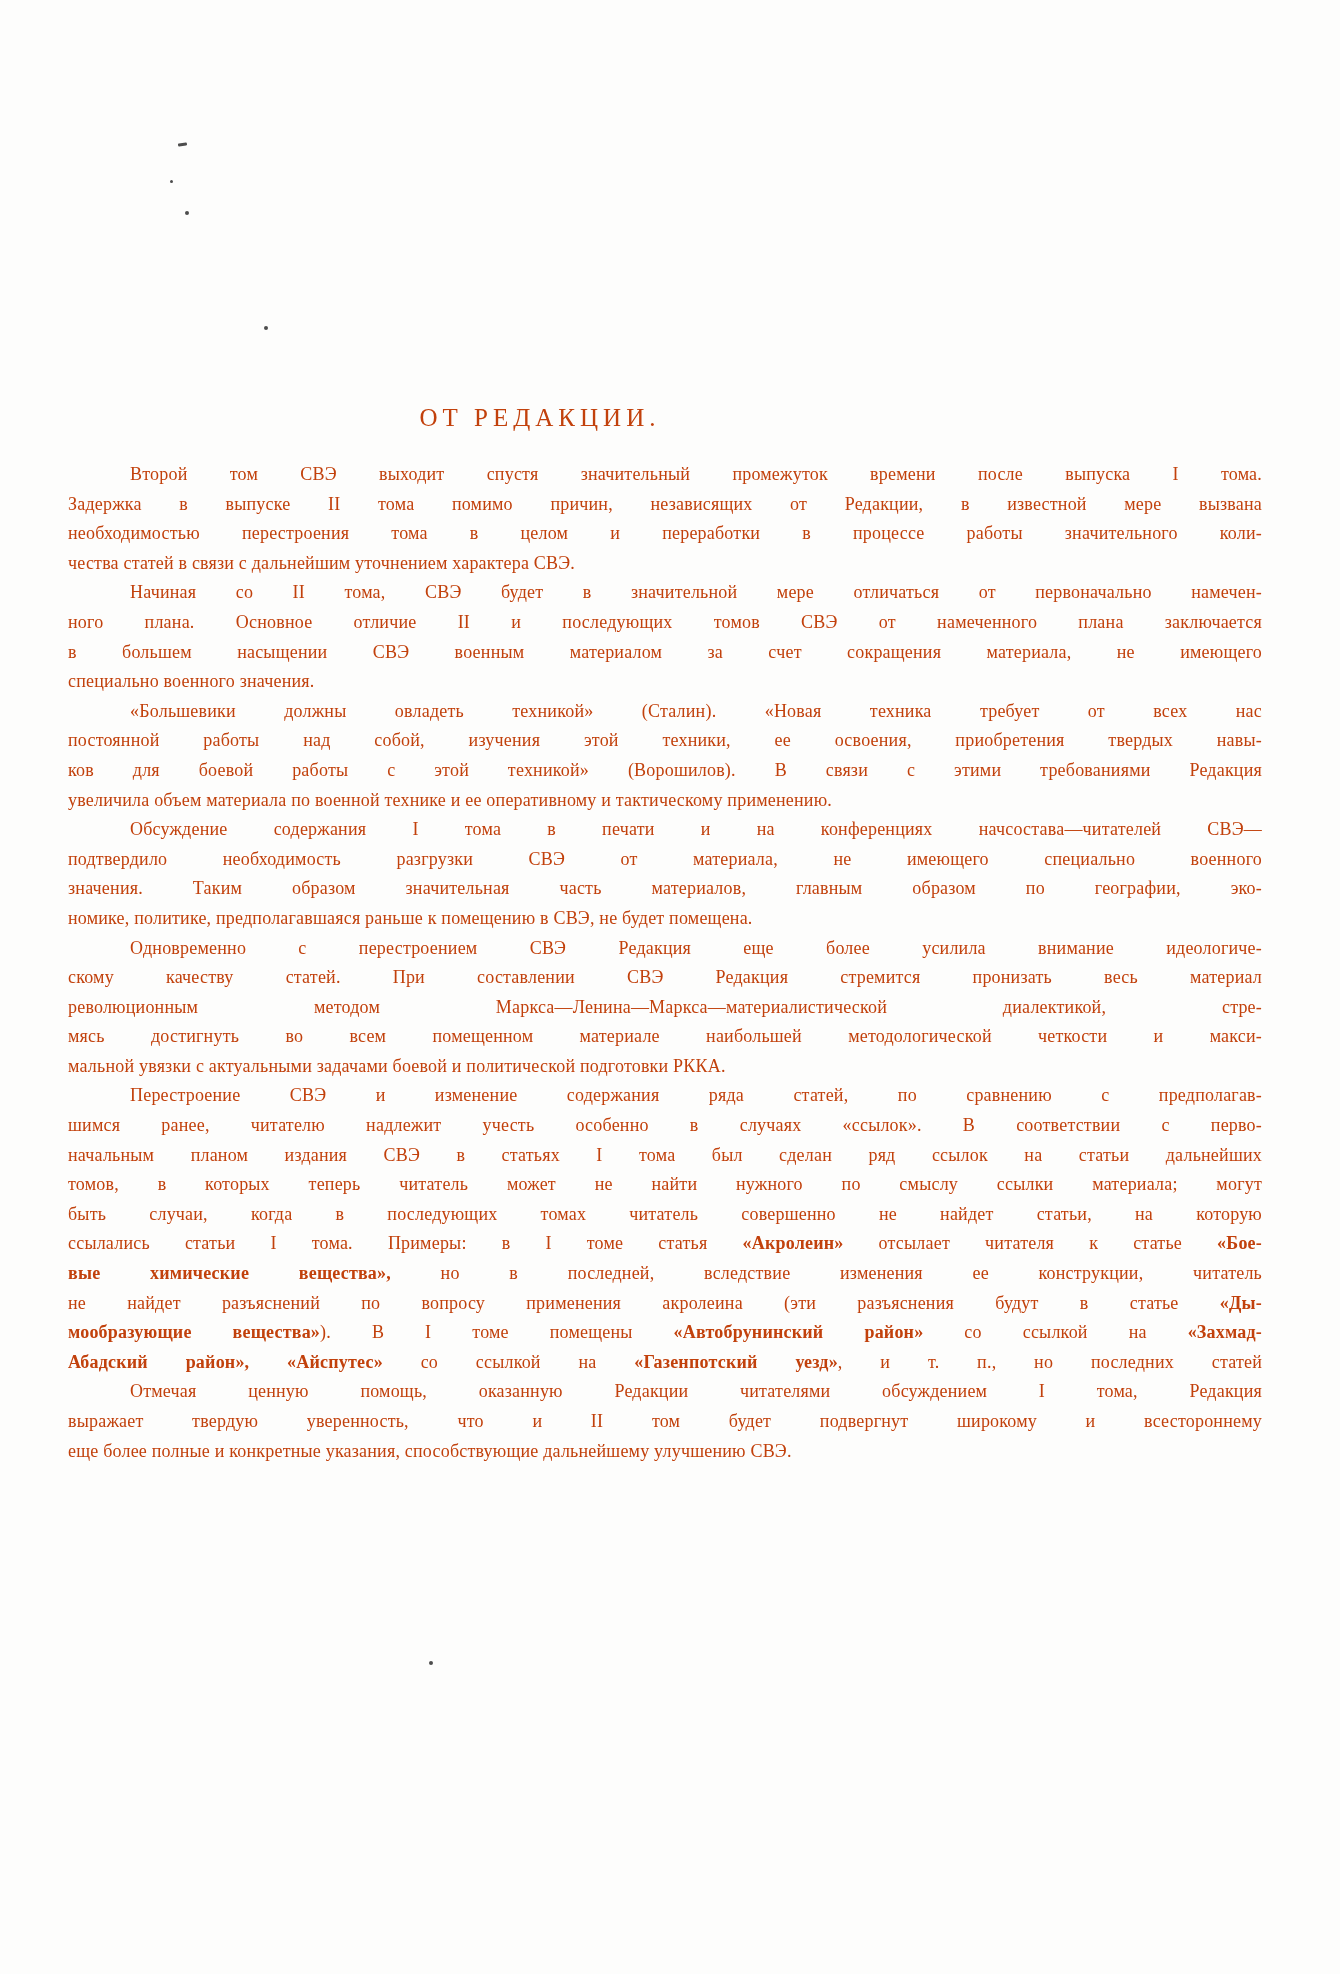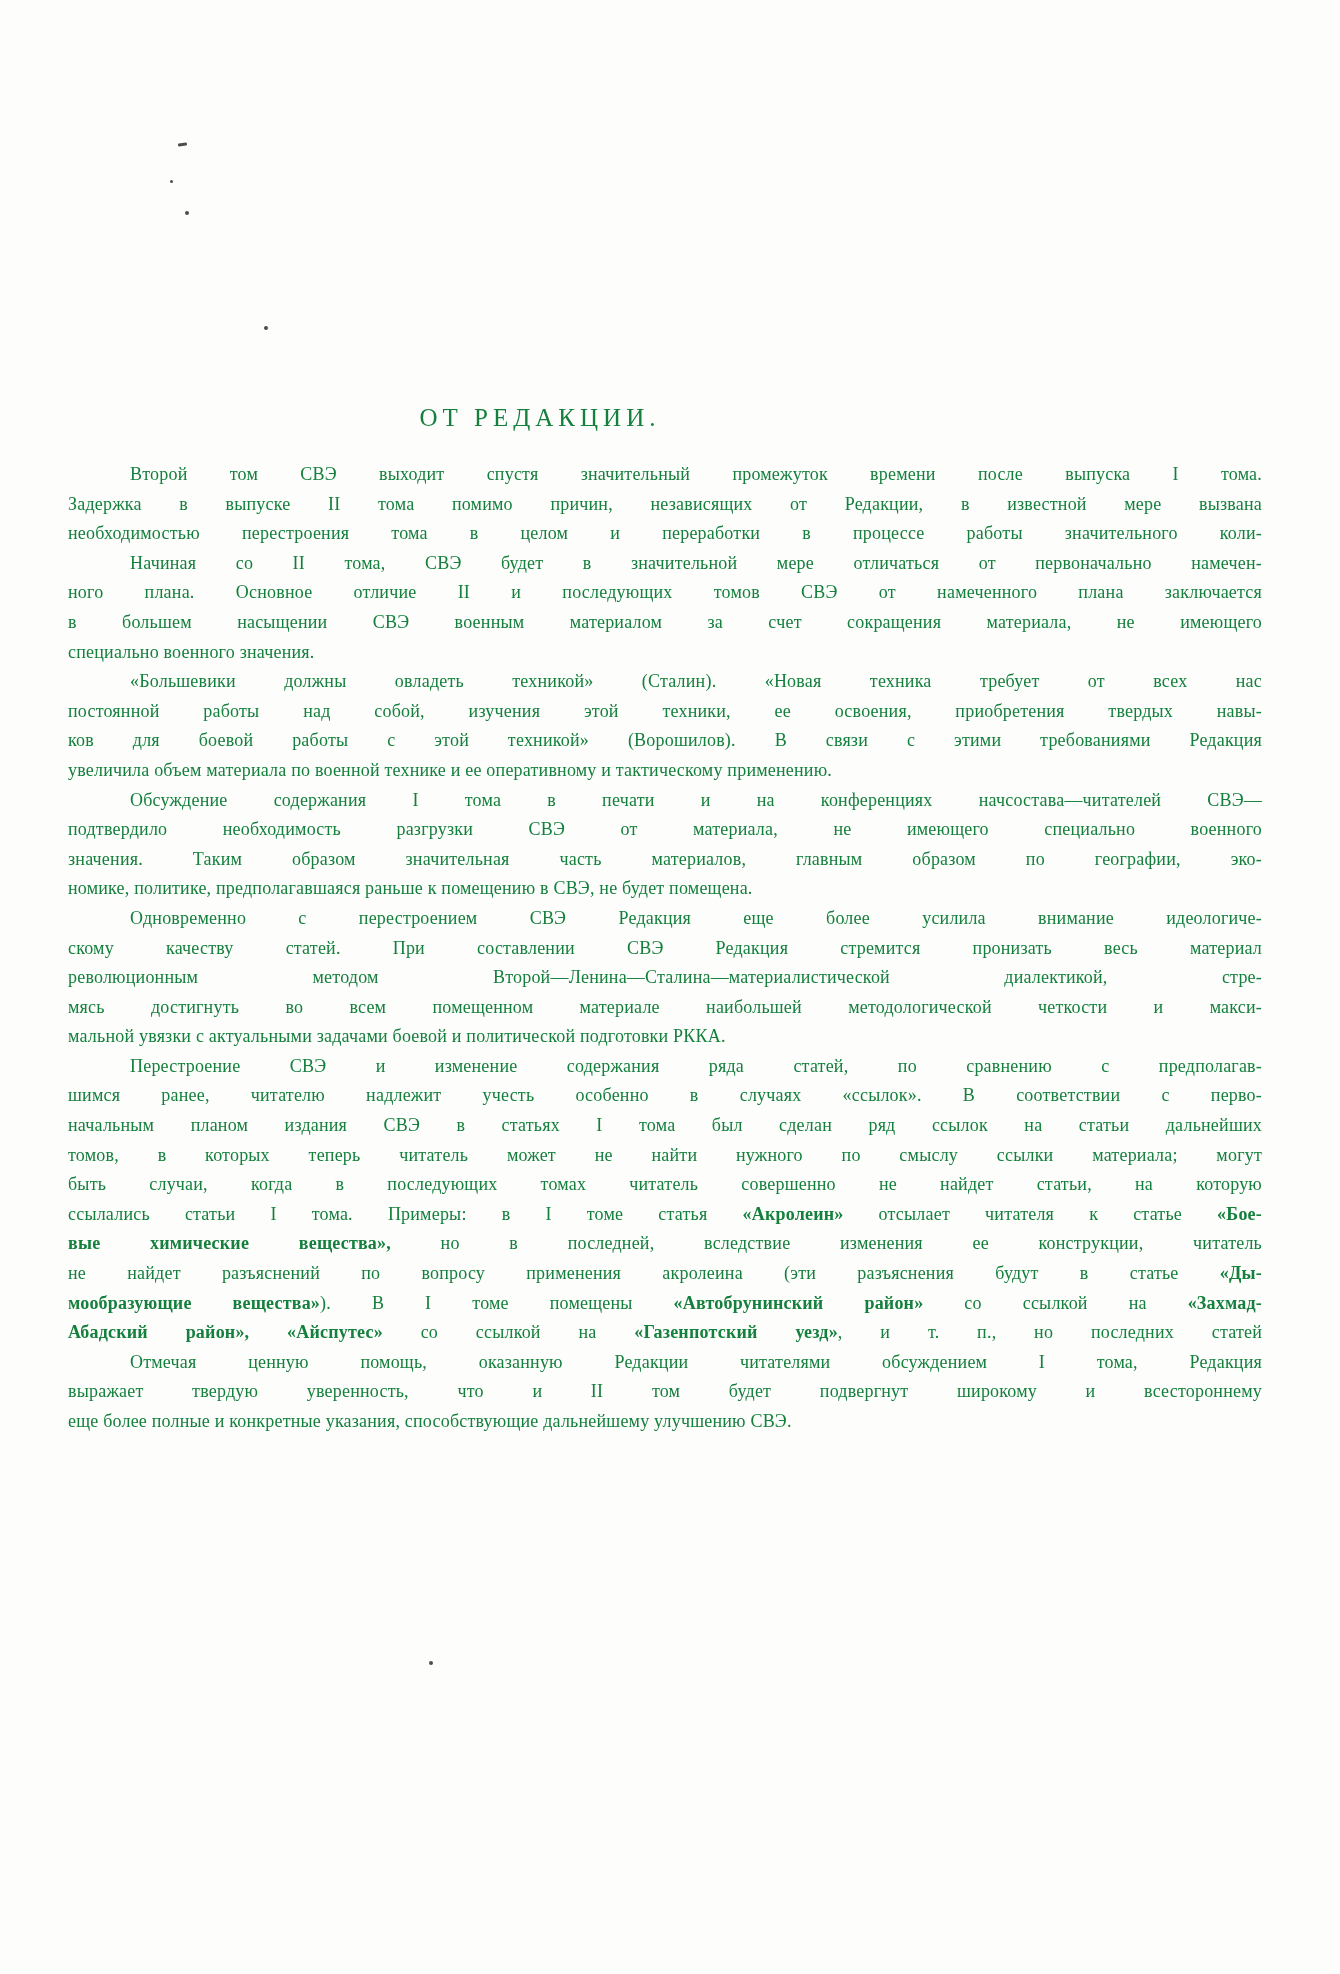--- a/index.html
+++ b/index.html
@@ -8,21 +8,21 @@
     height: 1974px;
     background: #ffffff;
   }
   .page {
     position: relative;
     width: 1340px;
     height: 1974px;
     background: #fdfdfc;
     overflow: hidden;
     font-family: "Liberation Serif", "DejaVu Serif", serif;
-    color: #15803d;
+    color: #c2410c;
   }
   .doc-title {
     position: absolute;
     left: 70px;
     top: 404px;
     width: 940px;
     text-align: center;
     font-size: 25px;
     font-weight: 400;
     letter-spacing: 5px;
@@ -55,35 +55,36 @@
 <body>
 
 <div class="page">
 
   <div class="doc-title">ОТ РЕДАКЦИИ.</div>
 
   <div class="doc-body">
       <div class="line full indent"><span>Второй том СВЭ выходит спустя значительный промежуток времени после выпуска I тома.</span></div>
       <div class="line full"><span>Задержка в выпуске II тома помимо причин, независящих от Редакции, в известной мере вызвана</span></div>
       <div class="line full"><span>необходимостью перестроения тома в целом и переработки в процессе работы значительного коли-</span></div>
+      <div class="line"><span>чества статей в связи с дальнейшим уточнением характера СВЭ.</span></div>
       <div class="line full indent"><span>Начиная со II тома, СВЭ будет в значительной мере отличаться от первоначально намечен-</span></div>
       <div class="line full"><span>ного плана. Основное отличие II и последующих томов СВЭ от намеченного плана заключается</span></div>
       <div class="line full"><span>в большем насыщении СВЭ военным материалом за счет сокращения материала, не имеющего</span></div>
       <div class="line"><span>специально военного значения.</span></div>
       <div class="line full indent"><span>«Большевики должны овладеть техникой» (Сталин). «Новая техника требует от всех нас</span></div>
       <div class="line full"><span>постоянной работы над собой, изучения этой техники, ее освоения, приобретения твердых навы-</span></div>
       <div class="line full"><span>ков для боевой работы с этой техникой» (Ворошилов). В связи с этими требованиями Редакция</span></div>
       <div class="line"><span>увеличила объем материала по военной технике и ее оперативному и тактическому применению.</span></div>
       <div class="line full indent"><span>Обсуждение содержания I тома в печати и на конференциях начсостава—читателей СВЭ—</span></div>
       <div class="line full"><span>подтвердило необходимость разгрузки СВЭ от материала, не имеющего специально военного</span></div>
       <div class="line full"><span>значения. Таким образом значительная часть материалов, главным образом по географии, эко-</span></div>
       <div class="line"><span>номике, политике, предполагавшаяся раньше к помещению в СВЭ, не будет помещена.</span></div>
       <div class="line full indent"><span>Одновременно с перестроением СВЭ Редакция еще более усилила внимание идеологиче-</span></div>
       <div class="line full"><span>скому качеству статей. При составлении СВЭ Редакция стремится пронизать весь материал</span></div>
-      <div class="line full"><span>революционным методом Второй—Ленина—Сталина—материалистической диалектикой, стре-</span></div>
+      <div class="line full"><span>революционным методом Маркса—Ленина—Маркса—материалистической диалектикой, стре-</span></div>
       <div class="line full"><span>мясь достигнуть во всем помещенном материале наибольшей методологической четкости и макси-</span></div>
       <div class="line"><span>мальной увязки с актуальными задачами боевой и политической подготовки РККА.</span></div>
       <div class="line full indent"><span>Перестроение СВЭ и изменение содержания ряда статей, по сравнению с предполагав-</span></div>
       <div class="line full"><span>шимся ранее, читателю надлежит учесть особенно в случаях «ссылок». В соответствии с перво-</span></div>
       <div class="line full"><span>начальным планом издания СВЭ в статьях I тома был сделан ряд ссылок на статьи дальнейших</span></div>
       <div class="line full"><span>томов, в которых теперь читатель может не найти нужного по смыслу ссылки материала; могут</span></div>
       <div class="line full"><span>быть случаи, когда в последующих томах читатель совершенно не найдет статьи, на которую</span></div>
       <div class="line full"><span>ссылались статьи I тома. Примеры: в I томе статья </span><span class="bold">«Акролеин»</span><span> отсылает читателя к статье </span><span class="bold">«Бое-</span></div>
       <div class="line full"><span class="bold">вые химические вещества»,</span><span> но в последней, вследствие изменения ее конструкции, читатель</span></div>
       <div class="line full"><span>не найдет разъяснений по вопросу применения акролеина (эти разъяснения будут в статье </span><span class="bold">«Ды-</span></div>

